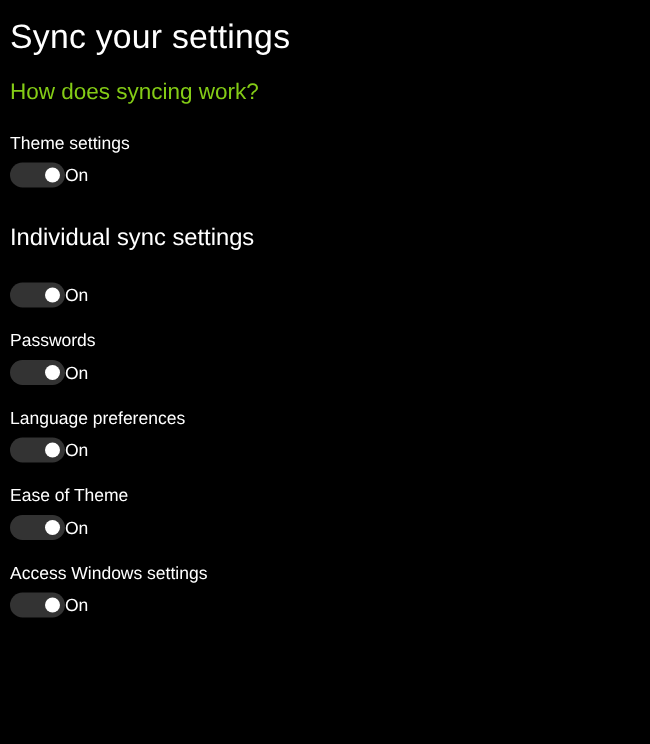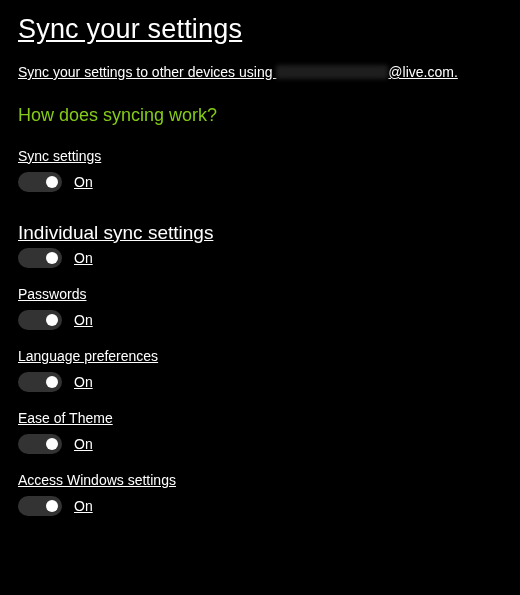--- a/index.html
+++ b/index.html
@@ -6,23 +6,22 @@
     margin: 0;
     padding: 0;
     width: 520px;
     height: 595px;
     background: #000000;
     color: #ffffff;
     font-family: "Segoe UI", Arial, sans-serif;
     overflow: hidden;
   }
   .page {
-    padding: 14px 18px 0 18px;
+    padding: 14px 18px 0 8px;
     box-sizing: border-box;
-    text-decoration: underline;
   }
   .title {
     font-size: 27px;
     font-weight: 350;
     margin: 0 0 18px 0;
     letter-spacing: 0.2px;
   }
   .desc {
     font-size: 14px;
     font-weight: 400;
@@ -66,48 +65,44 @@
   .toggle .knob {
     position: absolute;
     top: 4px;
     right: 4px;
     width: 12px;
     height: 12px;
     background: #ffffff;
     border-radius: 50%;
   }
   .toggle-state {
-    margin-left: 12px;
     font-size: 14px;
   }
   .section-title {
     font-size: 19px;
     font-weight: 400;
     margin-top: 30px;
-    margin-bottom: 4px;
+    margin-bottom: 24px;
   }
   .group {
     margin-bottom: 8px;
   }
 </style>
 </head>
 <body>
 
 <div class="page">
 
   <h1 class="title">Sync your settings</h1>
 
-  <div class="desc">
-    <span>Sync your settings to other devices using </span><span class="redacted"></span><span>@live.com.</span>
-  </div>
 
   <span class="link">How does syncing work?</span>
 
   <div class="group">
-    <div class="setting-label">Sync settings</div>
+    <div class="setting-label">Theme settings</div>
     <div class="toggle-row">
       <div class="toggle">
         <div class="knob"></div>
       </div>
       <div class="toggle-state">On</div>
     </div>
   </div>
 
   <div class="section-title">Individual sync settings</div>
 

